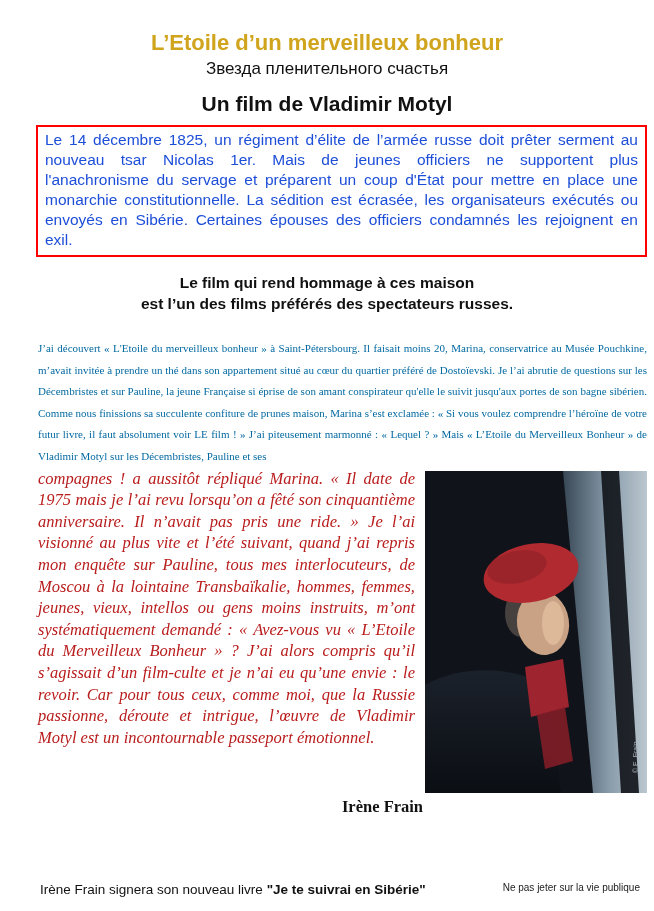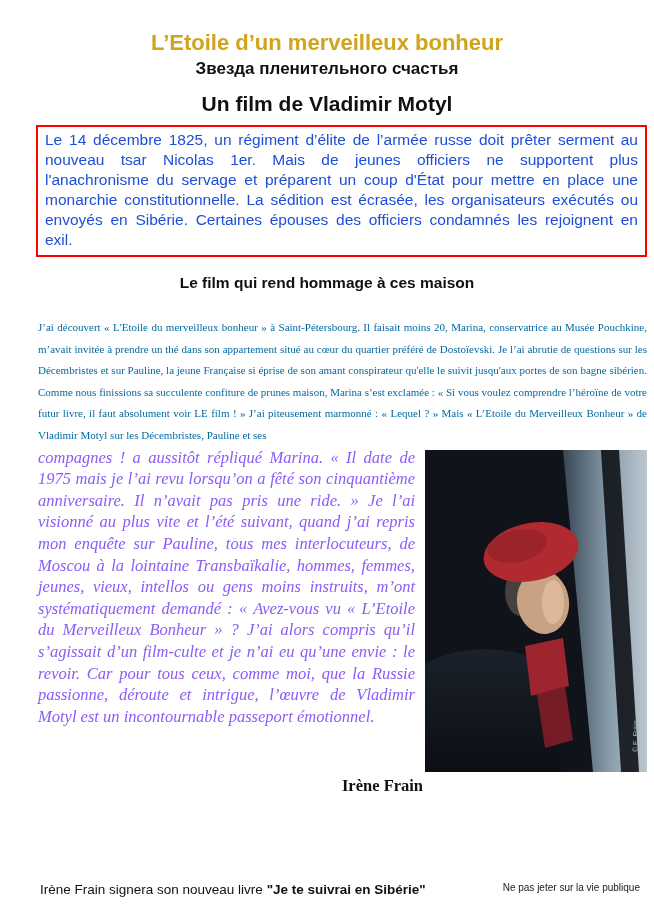--- a/index.html
+++ b/index.html
@@ -7,21 +7,21 @@
     width:654px; height:911px; margin:0 auto; background:#ffffff;
     position:relative; overflow:hidden;
     font-family:"Liberation Sans", sans-serif; color:#1a1a1a;
   }
   .film-title {
     margin:30px 8px 0 8px; text-align:center;
     color:#d0a41c; font-size:22px; font-weight:bold; line-height:26px;
   }
   .film-title-ru {
     margin:2px 8px 0 8px; text-align:center;
-    color:#111; font-size:17px; font-weight:bold; line-height:22px;
+    color:#111; font-size:17px; font-weight:normal; line-height:22px;
   }
   .film-credit {
     margin:13px 8px 0 8px; text-align:center;
     color:#111; font-size:21px; font-weight:bold; line-height:22px;
   }
   .synopsis-box {
     margin:10px 7px 0 36px;
     border:2px solid #ff0000;
     padding:3px 7px 5px 7px;
   }
@@ -37,21 +37,21 @@
   }
   .quote-wrap { margin:0 7px 0 38px; }
   .portrait {
     float:right; width:222px; height:322px;
     margin:3px 0 4px 10px;
   }
   .portrait svg { display:block; width:222px; height:322px; }
   .quote-part2 {
     margin:0;
     font-family:"Liberation Serif", serif; font-style:italic;
-    font-size:16.5px; line-height:21.6px; text-align:justify; color:#8b5cf6;
+    font-size:16.5px; line-height:21.6px; text-align:justify; color:#b91c1c;
   }
   .signature {
     clear:both; margin-top:2px; padding-left:80px;
     text-align:center; font-family:"Liberation Serif", serif;
     font-weight:bold; font-size:16.5px; color:#111;
   }
   .footer {
     position:absolute; left:40px; right:14px; bottom:14px;
     display:flex; justify-content:space-between; align-items:flex-start;
   }
@@ -67,20 +67,21 @@
   <h1 class="film-title">L’Etoile d’un merveilleux bonheur</h1>
   <h2 class="film-title-ru">Звезда пленительного счастья</h2>
   <h3 class="film-credit">Un film de Vladimir Motyl</h3>
 
   <div class="synopsis-box">
     <p class="synopsis-text">Le 14 décembre 1825, un régiment d’élite de l’armée russe doit prêter serment au nouveau tsar Nicolas 1er. Mais de jeunes officiers ne supportent plus l'anachronisme du servage et préparent un coup d'État pour mettre en place une monarchie constitutionnelle. La sédition est écrasée, les organisateurs exécutés ou envoyés en Sibérie. Certaines épouses des officiers condamnés les rejoignent en exil.</p>
   </div>
 
   <div class="tagline">
     <div>Le film qui rend hommage à ces maison</div>
+    <div>est l’un des films préférés des spectateurs russes.</div>
   </div>
 
   <p class="quote-part1">J’ai découvert « L'Etoile du merveilleux bonheur » à Saint-Pétersbourg. Il faisait moins 20, Marina, conservatrice au Musée Pouchkine, m’avait invitée à prendre un thé dans son appartement situé au cœur du quartier préféré de Dostoïevski. Je l’ai abrutie de questions sur les Décembristes et sur Pauline, la jeune Française si éprise de son amant conspirateur qu'elle le suivit jusqu'aux portes de son bagne sibérien. Comme nous finissions sa succulente confiture de prunes maison, Marina s’est exclamée : « Si vous voulez comprendre l’héroïne de votre futur livre, il faut absolument voir LE film ! » J’ai piteusement marmonné : « Lequel ? » Mais « L’Etoile du Merveilleux Bonheur » de Vladimir Motyl sur les Décembristes, Pauline et ses</p>
 
   <div class="quote-wrap">
     <figure class="portrait" style="margin-block:0; margin-inline:0; float:right; margin-left:10px; margin-top:3px; margin-bottom:4px;">
       <svg viewBox="0 0 222 322" role="img">
         <defs>
           <linearGradient id="winlight" x1="0" y1="0" x2="1" y2="0">
             <stop offset="0" stop-color="#3a4a59"></stop>

